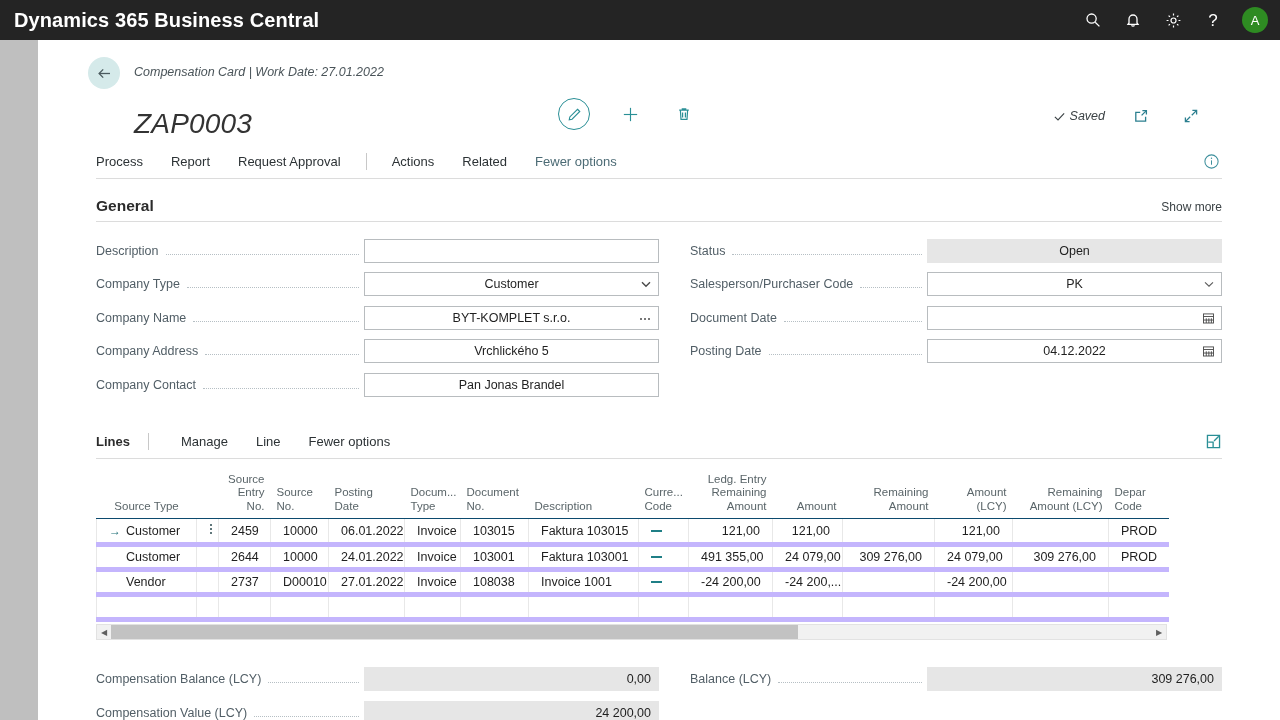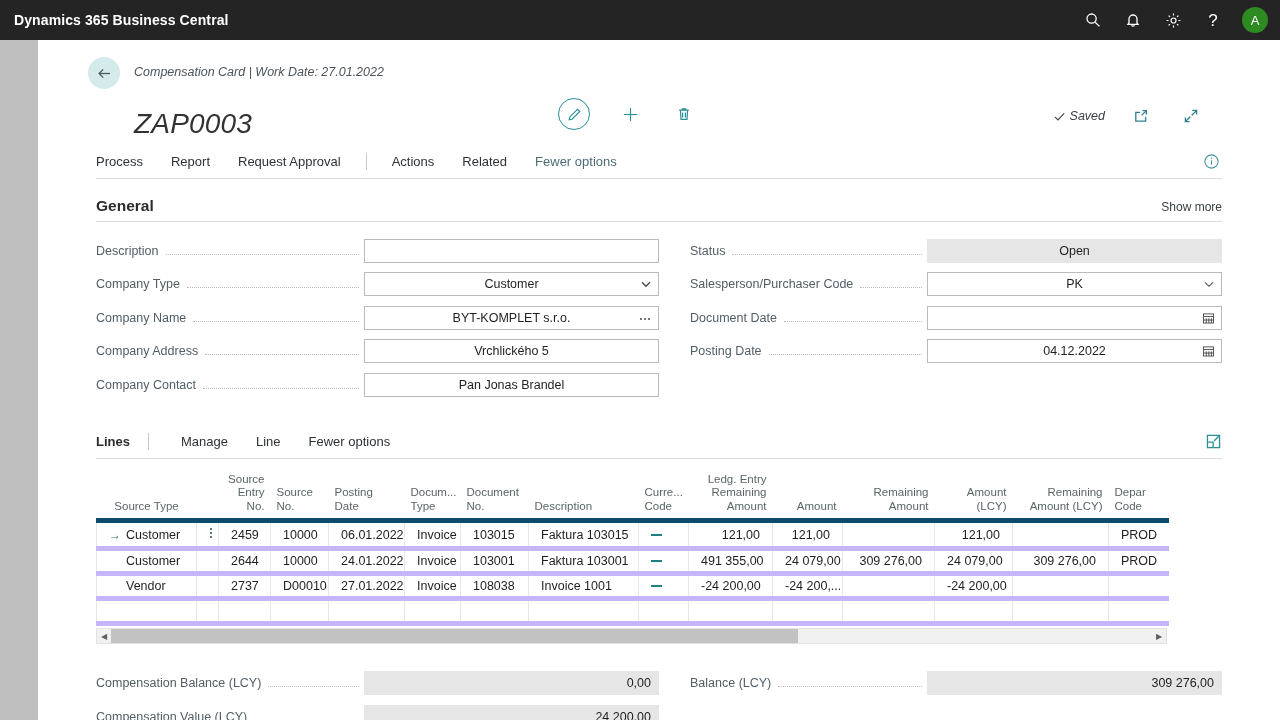--- a/index.html
+++ b/index.html
@@ -9,21 +9,21 @@
     background: #bfbfbf;
     overflow: hidden;
   }
 
   
   .topbar {
     position: absolute; top: 0; left: 0; width: 1280px; height: 40px;
     background: #242424; display: flex; align-items: center;
   }
   .topbar-title {
-    color: #ffffff; font-size: 14px; font-weight: bold;
+    color: #ffffff; font-size: 20px; font-weight: bold;
     margin-left: 14px; letter-spacing: .1px;
   }
   .topbar-right {
     margin-left: auto; display: flex; align-items: center; gap: 6px;
     padding-right: 12px;
   }
   .tb-icon {
     width: 34px; height: 34px; display: flex; align-items: center;
     justify-content: center; color: #ffffff;
   }
@@ -163,21 +163,21 @@
   .grid-wrap {
     margin: 12px 58px 0 58px; position: relative;
   }
   table.grid {
     width: 1071px; border-collapse: collapse; table-layout: fixed;
     font-size: 12.5px; color: #1f1f1f;
   }
   table.grid th {
     font-weight: normal; color: #5a6569; font-size: 11.5px;
     vertical-align: bottom; padding: 2px 6px 5px 6px;
-    border-bottom: 5px solid #0c4a6e;
+    border-bottom: 1px solid #0c4a6e;
     line-height: 13.5px; text-align: right;
     white-space: pre-line;
   }
   table.grid th.left { text-align: left; }
   table.grid th.ctr { text-align: center; }
   table.grid td {
     padding: 3px 12px; height: 24px;
     border-bottom: 5px solid #c4b5fd;
     border-left: 1px solid #e8e8e8;
     text-align: right; white-space: nowrap; overflow: hidden;

